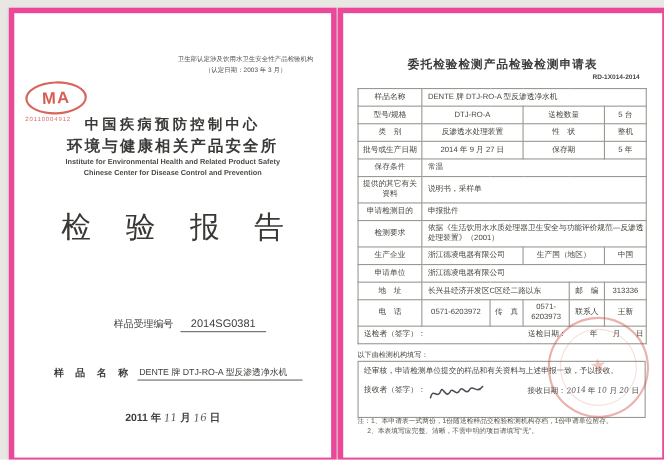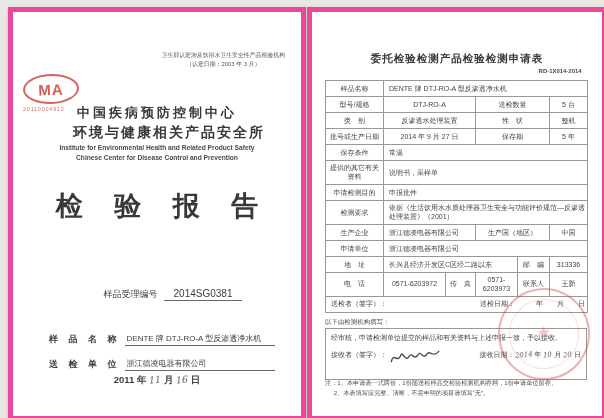--- a/index.html
+++ b/index.html
@@ -14,25 +14,25 @@
   .cma-oval{width:52px;height:26px;border:2.5px solid rgba(209,74,65,.85);border-radius:50%;
             display:flex;align-items:center;justify-content:center;transform:rotate(-2deg);}
   .cma-oval span{font-size:15px;font-weight:bold;letter-spacing:1px;color:rgba(209,74,65,.9);}
   .cma-num{font-size:7px;transform:scale(.78);transform-origin:left top;letter-spacing:1px;
            color:rgba(209,74,65,.8);margin-top:2px;white-space:nowrap;}
   .accr{position:absolute;right:16px;top:38px;text-align:center;font-size:7px;line-height:1.6;
         color:#55524e;transform:scale(.84);transform-origin:right top;white-space:nowrap;}
   .org-cn1{position:absolute;left:0;top:92px;width:100%;text-align:center;font-size:13px;
            font-weight:bold;letter-spacing:3px;color:#3b3936;}
   .org-cn2{position:absolute;left:0;top:112px;width:100%;text-align:center;font-size:14px;
-           font-weight:bold;letter-spacing:2px;color:#3b3936;padding-left:12px;}
+           font-weight:bold;letter-spacing:2px;color:#3b3936;}
   .org-en{position:absolute;left:0;top:131px;width:100%;text-align:center;font-size:7px;
           font-weight:bold;color:#4c4a46;line-height:1.5;transform:scale(.95);transform-origin:center top;}
   .report-title{position:absolute;left:0;top:176px;width:100%;text-align:center;font-size:27px;
-                font-weight:bold;letter-spacing:12px;padding-left:12px;box-sizing:border-box;color:#3a3835;}
+                font-weight:normal;letter-spacing:12px;padding-left:12px;box-sizing:border-box;color:#3a3835;}
   .sample-no{position:absolute;left:0;top:276px;width:100%;text-align:center;font-size:9px;color:#3f3d3a;margin-left:16px;}
   .sample-no .val{border-bottom:1px solid #6b6966;padding:0 10px 1px;margin-left:6px;font-size:10px;}
   .field{position:absolute;left:36px;width:226px;display:flex;align-items:flex-end;font-size:9px;color:#3f3d3a;}
   .field .lab{font-weight:bold;letter-spacing:4px;white-space:nowrap;margin-top:13px;}
   .field .val{flex:1;border-bottom:1px solid #6b6966;padding:0 2px 1px;margin-left:4px;font-size:8px;white-space:nowrap;}
   #field-name{top:308px;}
   #field-sender{top:333px;}
   .issue-date{position:absolute;left:0;top:362px;width:100%;text-align:center;font-size:9.5px;
               font-weight:bold;color:#3f3d3a;}
   .hw{font-family:"DejaVu Serif",serif;font-style:italic;color:#5d5c66;display:inline-block;
@@ -96,24 +96,20 @@
 
     <div class="sample-no">
       <span>样品受理编号</span><span class="val">2014SG0381</span>
     </div>
 
     <div class="field" id="field-name">
       <span class="lab">样 品 名 称</span>
       <span class="val">DENTE 牌 DTJ-RO-A 型反渗透净水机</span>
     </div>
 
-    <div class="field" id="field-sender">
-      <span class="lab">送 检 单 位</span>
-      <span class="val">浙江德凌电器有限公司</span>
-    </div>
 
     <div class="issue-date">
       <span>2011 年</span>
       <span class="hw">11</span>
       <span>月</span>
       <span class="hw">16</span>
       <span>日</span>
     </div>
   </div>
 

